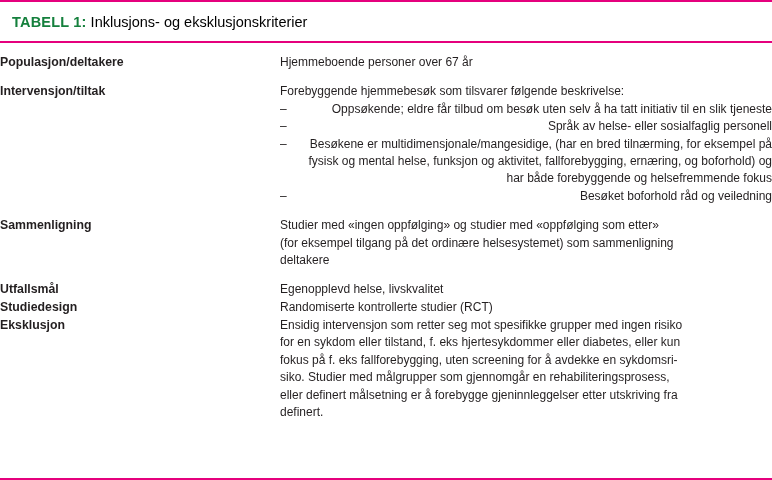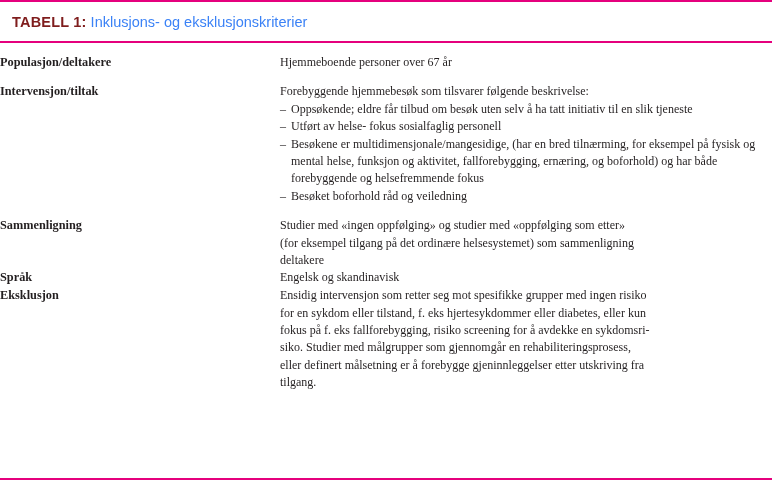--- a/index.html
+++ b/index.html
@@ -31,32 +31,31 @@
     background: #e5007d;
     width: 100%;
   }
   .caption {
     padding: 11px 12px 10px 12px;
     font-size: 14.5px;
     line-height: 1.25;
     color: #6d6e71;
   }
   .caption .label {
-    color: #7f1d1d;
+    color: #15803d;
     font-weight: bold;
     letter-spacing: 0.2px;
   }
   .caption .text {
-    color: #3b82f6;
+    color: #000000;
   }
   table.main {
     width: 100%;
     border-collapse: collapse;
     table-layout: fixed;
-    font-family: Liberation Serif, serif;
   }
   table.main td {
     vertical-align: top;
     padding: 0;
   }
   td.col-key {
     width: 280px;
     padding: 0 8px 0 12px;
     font-weight: bold;
     font-size: 12.3px;
@@ -70,20 +69,21 @@
   .row-pad-top { height: 11px; }
   ul.bullets {
     list-style: none;
     margin: 0;
     padding: 0;
   }
   ul.bullets li {
     position: relative;
     padding-left: 11px;
     margin: 0;
+    text-align: right;
   }
   ul.bullets li::before {
     content: "–";
     position: absolute;
     left: 0;
     top: 0;
   }
   .section-gap { height: 12px; }
 </style>
 </head>
@@ -117,61 +117,71 @@
       <tr>
         <td class="col-key">
           <div class="section-gap"></div>
           <div>Intervensjon/tiltak</div>
         </td>
         <td class="col-val">
           <div class="section-gap"></div>
           <div>Forebyggende hjemmebesøk som tilsvarer følgende beskrivelse:</div>
           <ul class="bullets">
             <li>Oppsøkende; eldre får tilbud om besøk uten selv å ha tatt initiativ til en slik tjeneste</li>
-            <li>Utført av helse- fokus sosialfaglig personell</li>
+            <li>Språk av helse- eller sosialfaglig personell</li>
             <li>Besøkene er multidimensjonale/mangesidige, (har en bred tilnærming, for eksempel på fysisk og mental helse, funksjon og aktivitet, fallforebygging, ernæring, og boforhold) og har både forebyggende og helsefremmende fokus</li>
             <li>Besøket boforhold råd og veiledning</li>
           </ul>
         </td>
       </tr>
 
       <tr>
         <td class="col-key">
           <div class="section-gap"></div>
           <div>Sammenligning</div>
         </td>
         <td class="col-val">
           <div class="section-gap"></div>
           <div>Studier med «ingen oppfølging» og studier med «oppfølging som etter»</div>
           <div>(for eksempel tilgang på det ordinære helsesystemet) som sammenligning</div>
           <div>deltakere</div>
         </td>
       </tr>
 
-
+      <tr>
+        <td class="col-key">
+          <div class="section-gap"></div>
+          <div>Utfallsmål</div>
+        </td>
+        <td class="col-val">
+          <div class="section-gap"></div>
+          <div>Egenopplevd helse, livskvalitet</div>
+        </td>
+      </tr>
 
       <tr>
         <td class="col-key">
-          <div>Språk</div>
+          <div>Studiedesign</div>
         </td>
         <td class="col-val">
-          <div>Engelsk og skandinavisk</div>
+          <div>Randomiserte kontrollerte studier (RCT)</div>
         </td>
       </tr>
+
 
       <tr>
         <td class="col-key">
           <div>Eksklusjon</div>
         </td>
         <td class="col-val">
           <div>Ensidig intervensjon som retter seg mot spesifikke grupper med ingen risiko</div>
           <div>for en sykdom eller tilstand, f. eks hjertesykdommer eller diabetes, eller kun</div>
-          <div>fokus på f. eks fallforebygging, risiko screening for å avdekke en sykdomsri-</div>
+          <div>fokus på f. eks fallforebygging, uten screening for å avdekke en sykdomsri-</div>
           <div>siko. Studier med målgrupper som gjennomgår en rehabiliteringsprosess,</div>
           <div>eller definert målsetning er å forebygge gjeninnleggelser etter utskriving fra</div>
-          <div>tilgang.</div>
+          <div>definert.</div>
         </td>
       </tr>
     </tbody>
   </table>
 
   <div class="rule" style="position:absolute; left:0; bottom:0;"></div>
 </div>
 
 </body></html>

